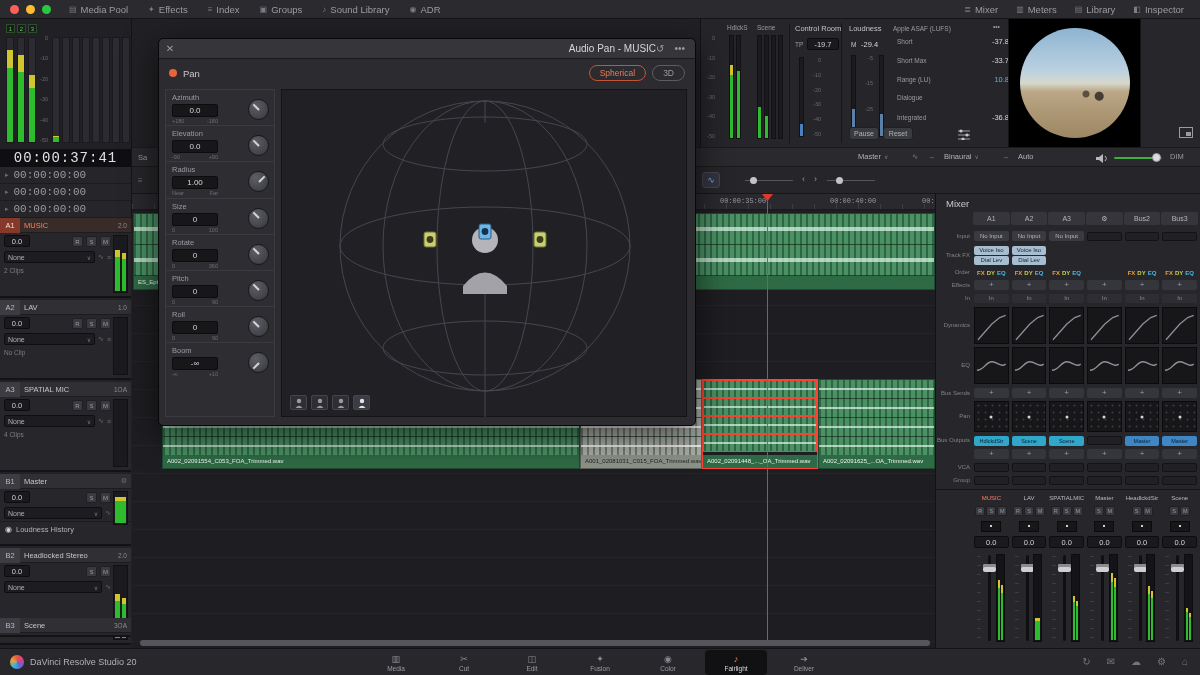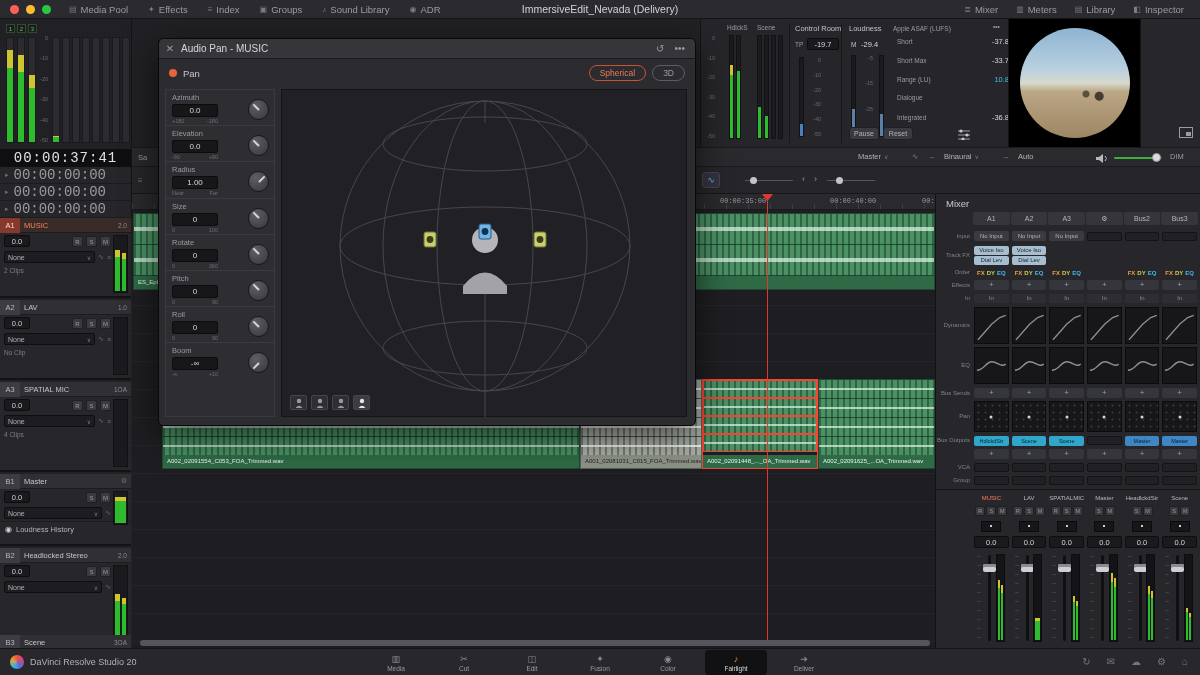--- a/index.html
+++ b/index.html
@@ -25,21 +25,21 @@
   .vm{position:absolute;top:18px;bottom:6px;width:8px;background:#2b2b31;border:1px solid #1a1a1e}
   .vm i{position:absolute;bottom:0;left:0;right:0;background:linear-gradient(to top,#2ebc2e 0%,#2ebc2e 80%,#cfc52f 80%)}
   .bscale{position:absolute;left:36px;top:16px;bottom:6px;width:12px;display:flex;flex-direction:column;justify-content:space-between;font-size:5.5px;color:#68686e;text-align:right}
 
   
   .tcmain{position:absolute;left:0;top:149px;width:132px;height:18px;background:#0f0f12;color:#e2e2e4;font-size:14px;text-align:center;line-height:18px;letter-spacing:1px;border-right:1px solid #151518}
   .midstrip{position:absolute;left:132px;top:147px;width:568px;height:20px;background:#29292d;border-top:1px solid #1a1a1d;border-bottom:1px solid #1a1a1d}
   .subrows{position:absolute;left:0;top:167px;width:132px;height:51px;background:#26262a;border-right:1px solid #151518}
   .srow{height:17px;display:flex;align-items:center;gap:5px;padding-left:5px;border-bottom:1px solid #1c1c1f;color:#9a9aa0}
   .srow .si{color:#6a6a70;font-size:7px}
-  .srow .stc{font-size:14px}
+  .srow .stc{font-size:11px}
 
   
   .track{position:absolute;left:0;width:131px;background:#26262b;border-bottom:2px solid #131316;overflow:hidden}
   .t-head{height:15px;display:flex;align-items:center;background:#2f2f34;border-bottom:1px solid #1c1c1f}
   .t-id{width:20px;height:15px;background:#3c3c42;color:#b8b8bc;font-size:7.5px;text-align:center;line-height:15px;margin-right:4px}
   .t-name{flex:1;font-size:7.5px;color:#c6c6ca;white-space:nowrap;overflow:hidden}
   .t-fmt{font-size:6.5px;color:#8a8a90;padding:0 4px}
   .t-row{height:16px;display:flex;align-items:center;gap:3px;padding:0 20px 0 4px}
   .gainbox{width:26px;height:12px;background:#1a1a1e;border:1px solid #0d0d10;border-radius:2px;font-size:7.5px;color:#cfcfd3;text-align:center;line-height:11px}
   .tsb{width:11px;height:11px;background:#3a3a41;border:1px solid #202024;border-radius:2px;color:#9a9aa0;font-size:6px;text-align:center;line-height:10px}
@@ -72,21 +72,21 @@
   .redsel .lane{border:1px solid #ff4033}
   .redsel{border:1px solid #ff4033}
   .playhead{position:absolute;left:767px;top:194px;width:1px;height:446px;background:#e0392b;z-index:8}
   .phflag{position:absolute;left:762px;top:194px;width:11px;height:7px;background:#e0392b;clip-path:polygon(0 0,100% 0,50% 100%);z-index:9}
   .hsb{position:absolute;left:140px;top:640px;width:790px;height:6px;background:#55555c;border-radius:3px;z-index:7}
 
   
   .dlg{position:absolute;left:158px;top:38px;width:538px;height:388px;background:#2b2b30;border:1px solid #09090b;border-radius:5px;box-shadow:0 10px 34px rgba(0,0,0,.6);z-index:40}
   .dlg-title{height:20px;background:#35353a;border-radius:5px 5px 0 0;display:flex;align-items:center;border-bottom:1px solid #1a1a1d}
   .dlg-title .x{width:22px;text-align:center;color:#9a9aa0;font-size:10px}
-  .dlg-title .t{flex:1;text-align:left;font-size:10px;color:#d6d6da}
+  .dlg-title .t{flex:1;text-align:right;font-size:10px;color:#d6d6da}
   .dlg-title .r{display:flex;gap:10px;padding-right:10px;color:#9a9aa0;font-size:10px}
   .dlg-sub{height:28px;display:flex;align-items:center;padding:0 10px;gap:6px}
   .pandot{width:8px;height:8px;border-radius:50%;background:#e8643c}
   .panlbl{font-size:9.5px;color:#c8c8cc}
   .pill{border-radius:9px;font-size:8.5px;padding:2px 10px;background:transparent}
   .pill.sph{border:1px solid #c65332;color:#ef7b55;margin-left:auto}
   .pill.p3d{border:1px solid #5c5c63;color:#9a9aa0}
   .panctls{position:absolute;left:6px;top:50px;width:110px;bottom:8px;background:#2d2d32;border:1px solid #3a3a40}
   .pctl{height:36.2px;border-bottom:1px solid #3a3a40;display:flex;justify-content:space-between;padding:3px 5px 0 6px}
   .pctl:last-child{border-bottom:none}
@@ -203,21 +203,20 @@
       </button>
     <button class="tb-btn">
         <span class="tb-ic">♪</span>
         <span>Sound Library</span>
       </button>
     <button class="tb-btn">
         <span class="tb-ic">◉</span>
         <span>ADR</span>
       </button>
   </div>
-  <div class="tb-title">ImmersiveEdit_Nevada (Delivery)</div>
   <div class="tb-right">
     <button class="tb-btn">
         <span class="tb-ic">≣</span>
         <span>Mixer</span>
       </button>
     <button class="tb-btn">
         <span class="tb-ic">▥</span>
         <span>Meters</span>
       </button>
     <button class="tb-btn">
@@ -430,21 +429,21 @@
         <span class="caret">∨</span>
       </span>
     <span class="t-ic">∿</span>
   </div>
   <div class="t-meter">
       <i style="height:62%"></i>
       <i style="height:56%"></i>
     </div>
 </section>
 
-<section class="track" style="top:635px;height:19px">
+<section class="track" style="top:618px;height:19px">
   <div class="t-head">
     <span class="t-id">B3</span>
     <span class="t-name">Scene</span>
     <span class="t-fmt">3OA</span>
   </div>
 </section>
 
 <div class="tl-bg"></div>
 
 <div class="tl-toolbar">

